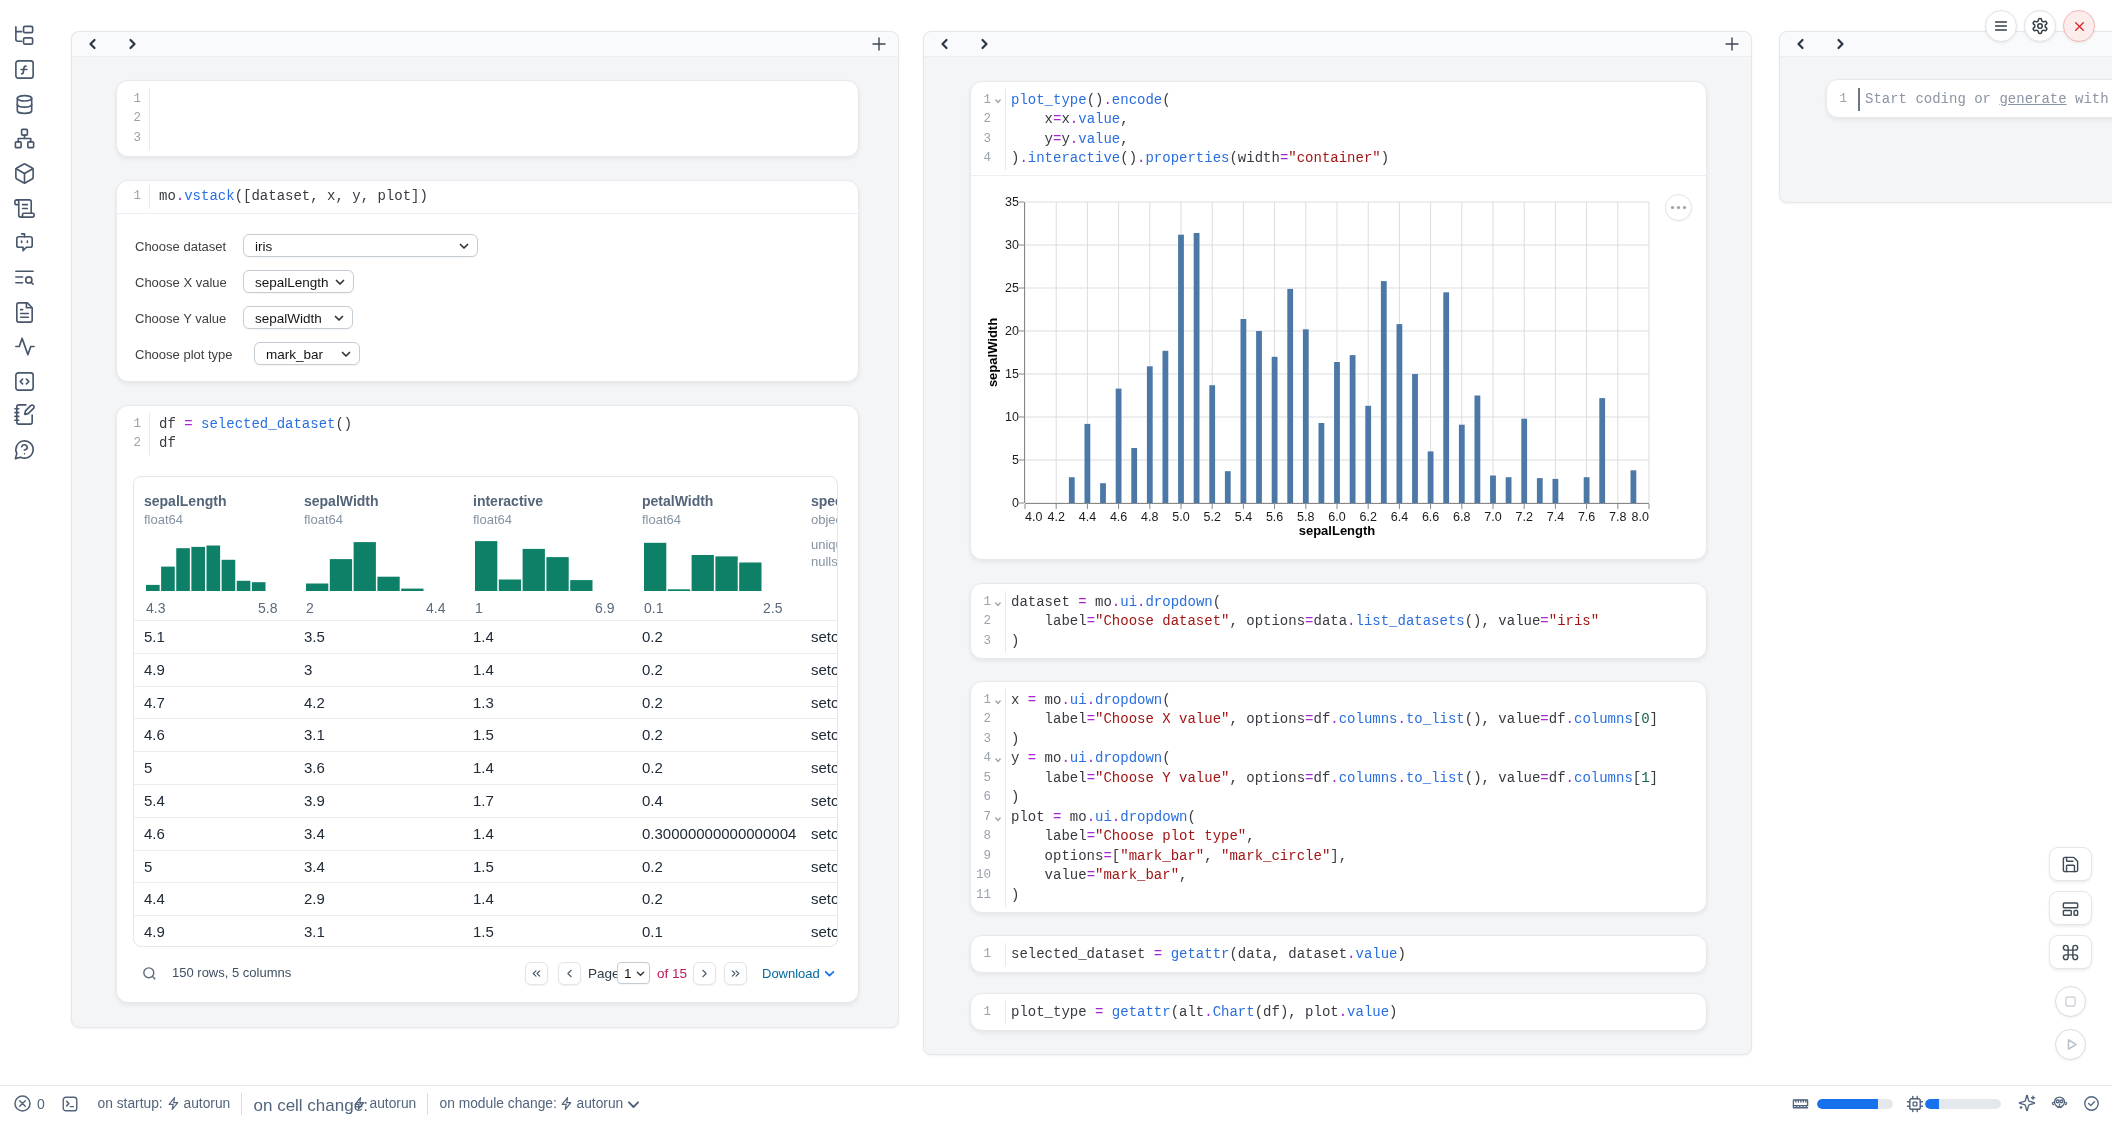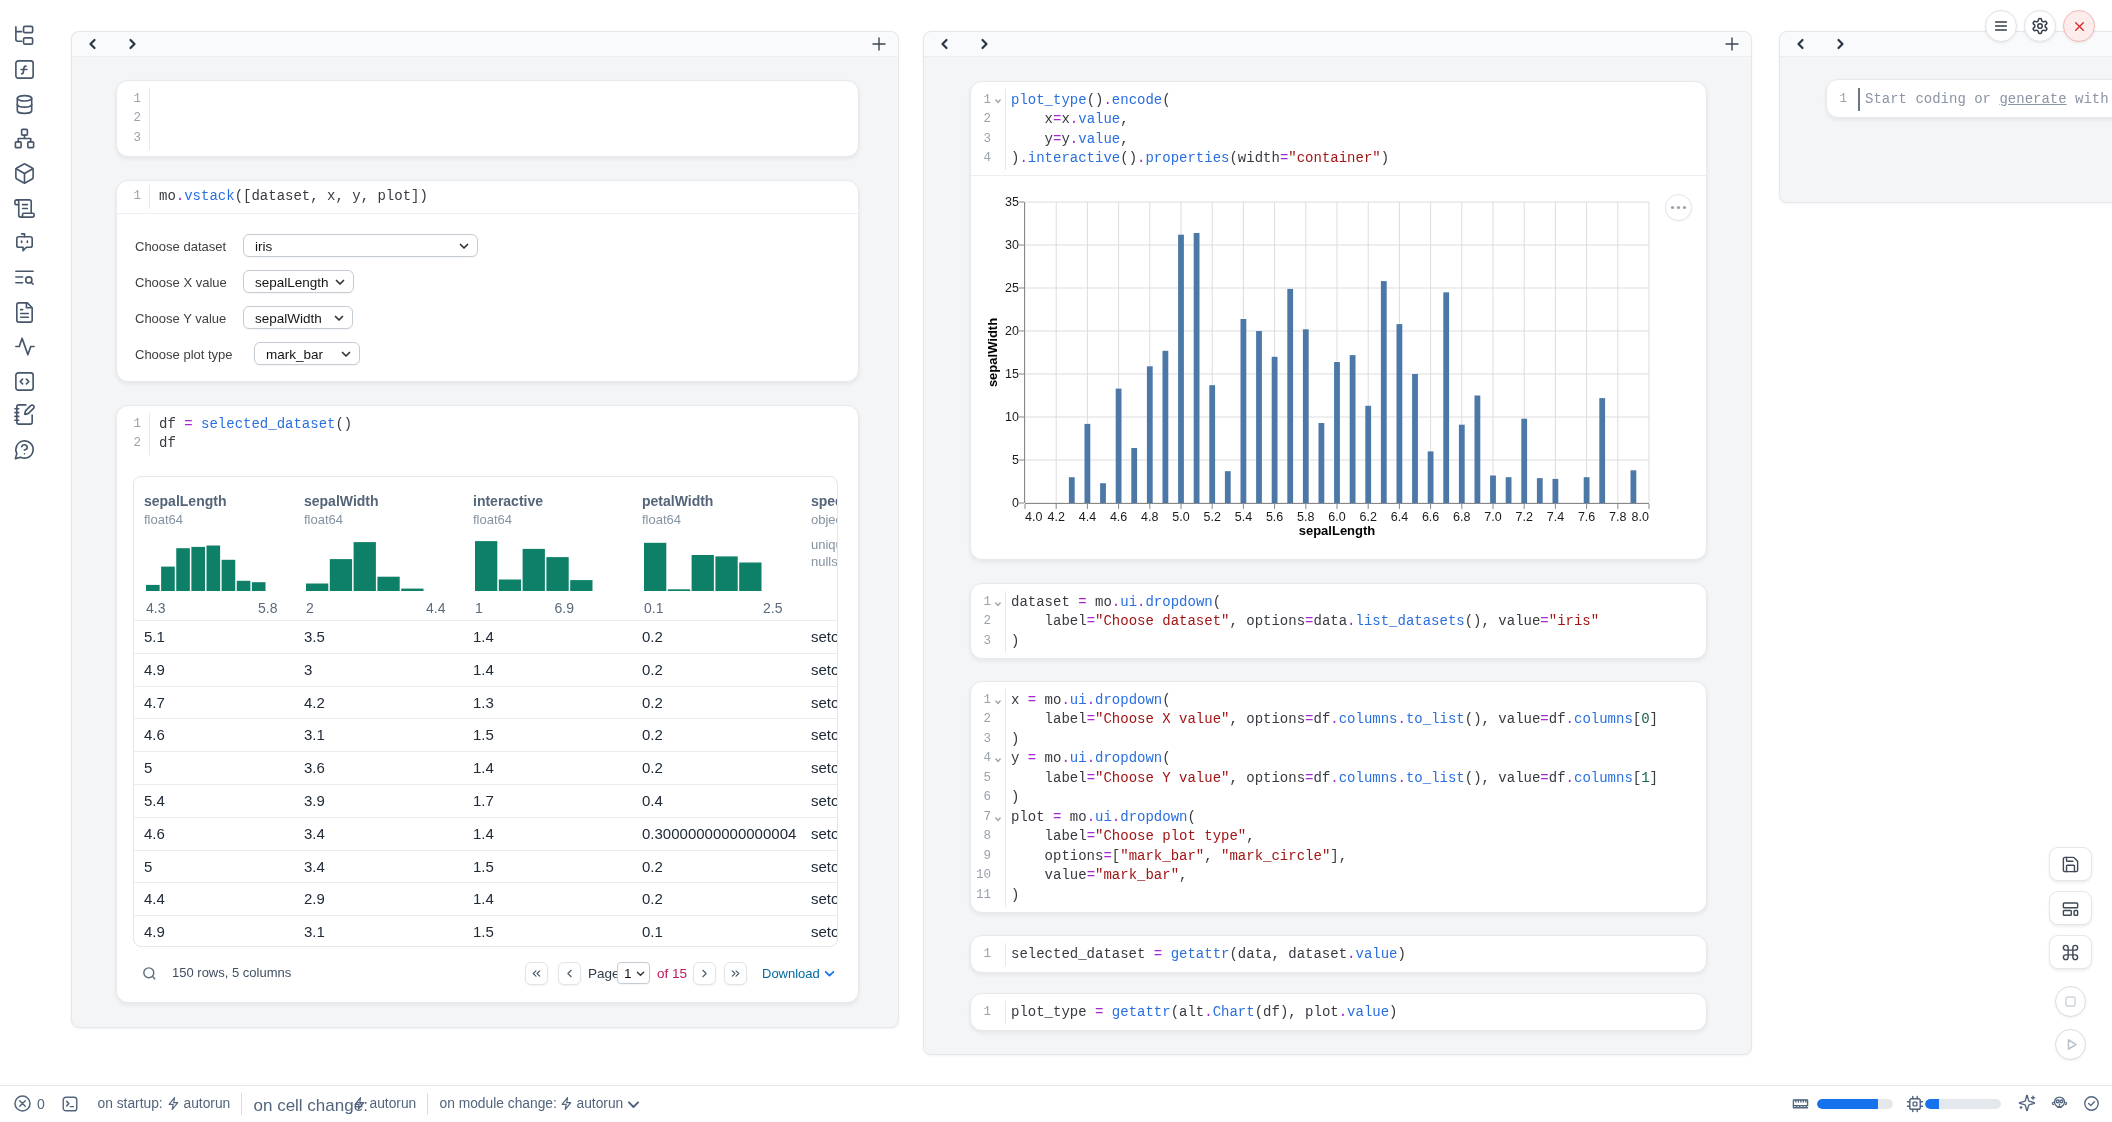--- a/index.html
+++ b/index.html
@@ -190,21 +190,21 @@
       <rect x="47.6" y="26" width="22.3" height="36" fill="#0e8068"></rect>
       <rect x="71.4" y="27.4" width="22.3" height="34.6" fill="#0e8068"></rect>
       <rect x="95.2" y="33.5" width="22.3" height="28.5" fill="#0e8068"></rect>
     </svg>
 <div class="abs" style="left:12px;top:123px;font-size:14px;color:#5b6b7b">4.3</div>
 <div class="abs" style="left:172px;top:123px;font-size:14px;color:#5b6b7b">2</div>
 <div class="abs" style="left:341px;top:123px;font-size:14px;color:#5b6b7b">1</div>
 <div class="abs" style="left:510px;top:123px;font-size:14px;color:#5b6b7b">0.1</div>
 <div class="abs" style="left:83.5px;top:123px;width:60px;text-align:right;font-size:14px;color:#5b6b7b">5.8</div>
 <div class="abs" style="left:251.5px;top:123px;width:60px;text-align:right;font-size:14px;color:#5b6b7b">4.4</div>
-<div class="abs" style="left:420.5px;top:123px;width:60px;font-size:14px;color:#5b6b7b">6.9</div>
+<div class="abs" style="left:420.5px;top:123px;width:60px;text-align:right;font-size:14px;color:#5b6b7b">6.9</div>
 <div class="abs" style="left:588.5px;top:123px;width:60px;text-align:right;font-size:14px;color:#5b6b7b">2.5</div>
 <div class="abs" style="left:0;top:143px;width:705px;height:1px;background:#e9ecf0"></div>
 <div class="srow" style="left:10px;top:151px">5.1</div>
 <div class="srow" style="left:170px;top:151px">3.5</div>
 <div class="srow" style="left:339px;top:151px">1.4</div>
 <div class="srow" style="left:508px;top:151px">0.2</div>
 <div class="srow" style="left:677px;top:151px">setos</div>
 <div class="abs" style="left:0;top:175.8px;width:705px;height:1px;background:#e9ecf0"></div>
 <div class="srow" style="left:10px;top:183.8px">4.9</div>
 <div class="srow" style="left:170px;top:183.8px">3</div>

